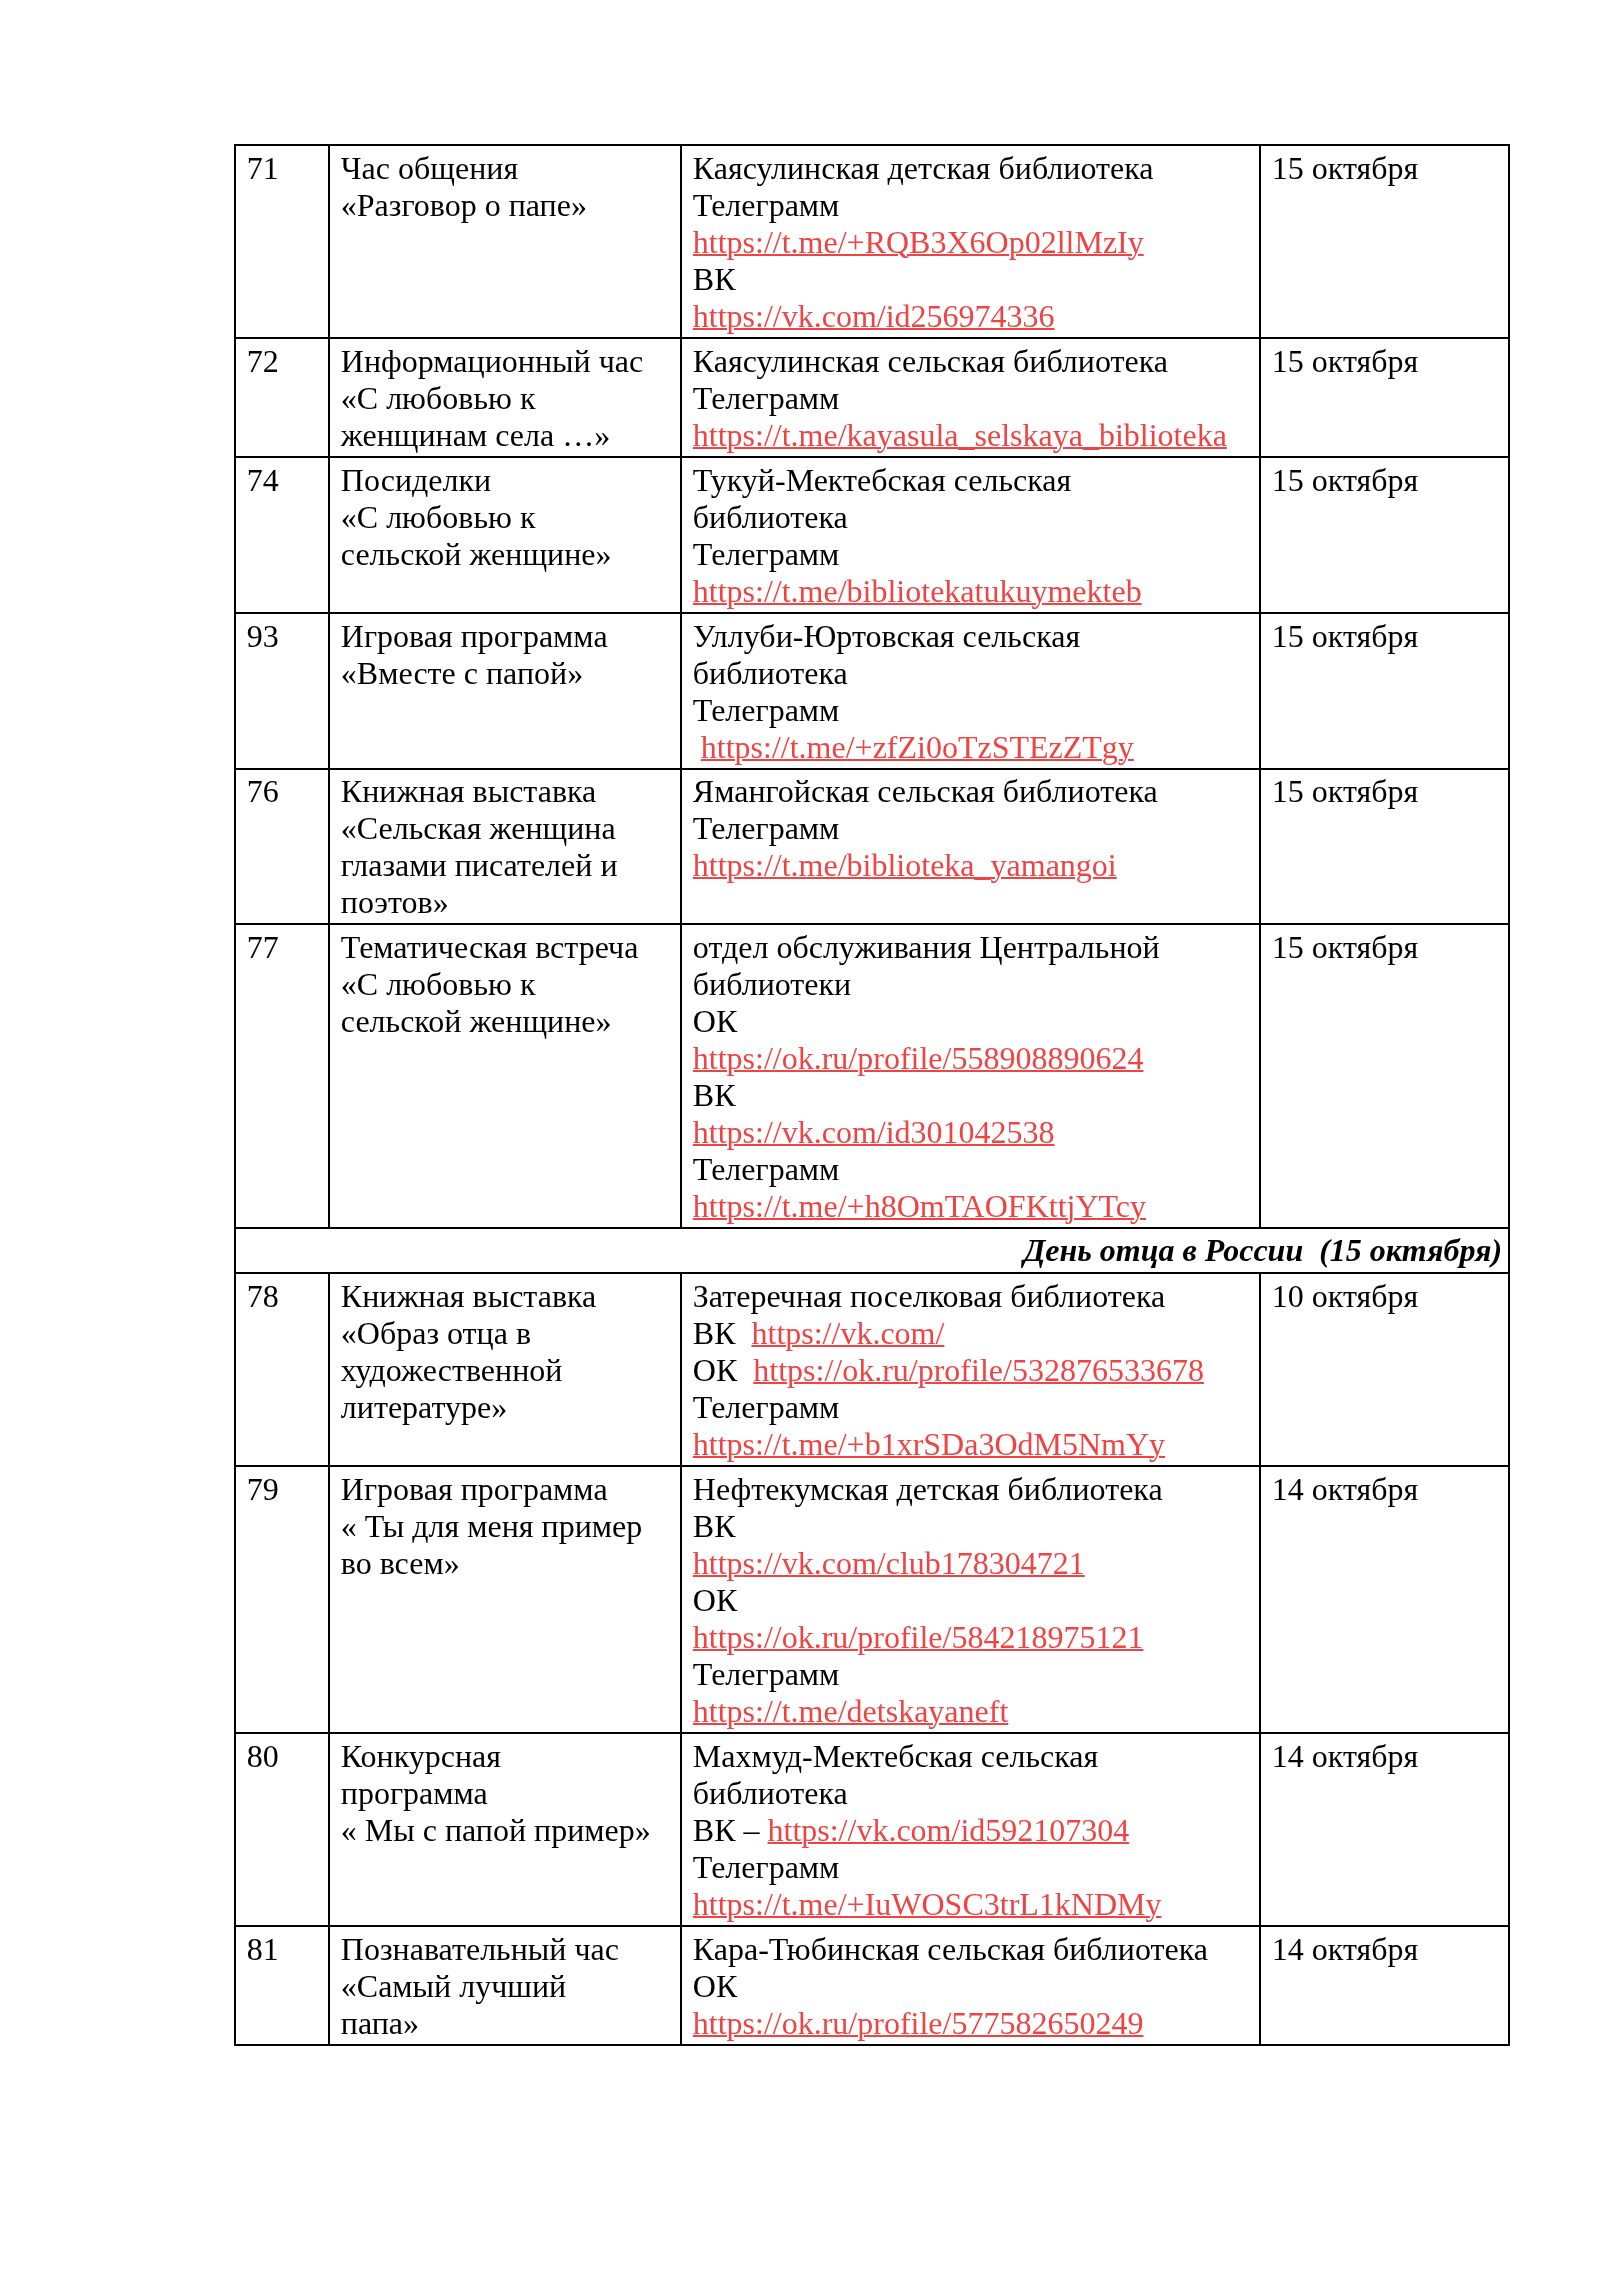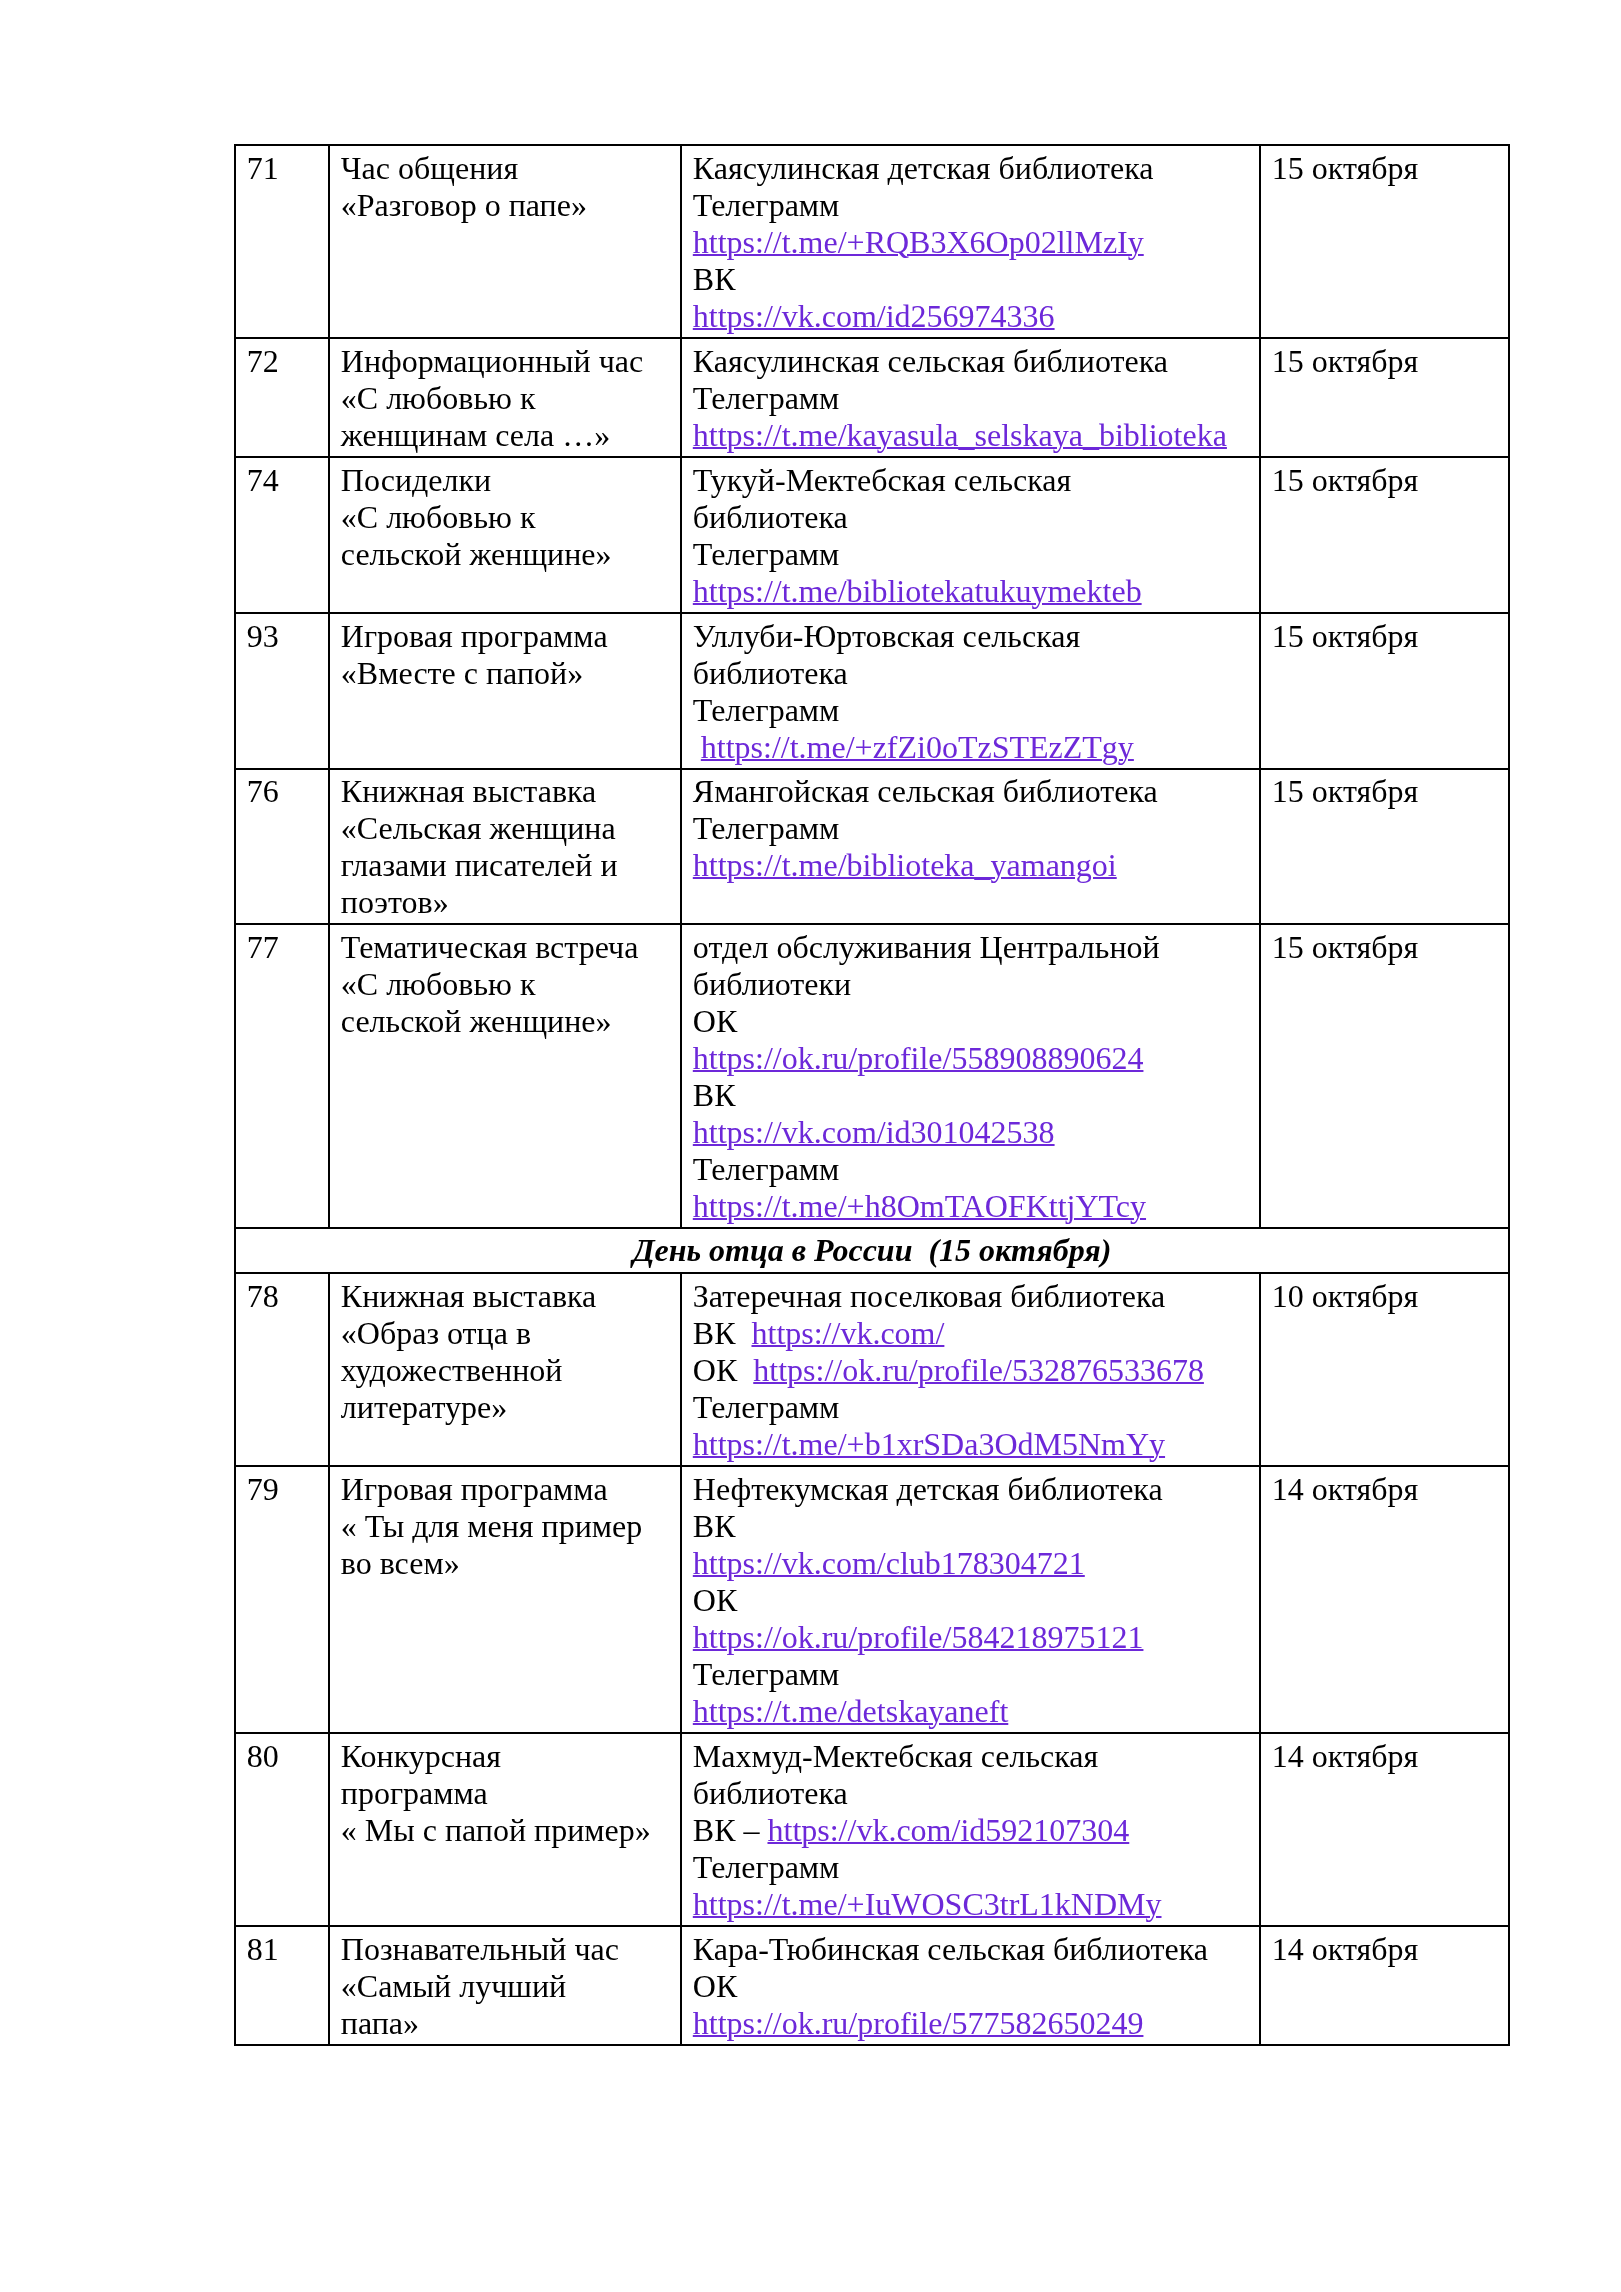--- a/index.html
+++ b/index.html
@@ -26,27 +26,27 @@
     vertical-align:top;
     padding:3.9px 9.8px 2px 10.8px;
     font-size:32px;
     line-height:37px;
     white-space:pre-wrap;
     word-wrap:break-word;
   }
   td.col-num{}
   td.col-date{}
   a.lib-link{
-    color:#6d28d9;
+    color:#ef4444;
     text-decoration:underline;
     text-decoration-thickness:2px;
     cursor:pointer;
   }
   tr.section-row td{
-    text-align:center;
+    text-align:right;
     font-weight:bold;
     font-style:italic;
     padding:2.9px 5.9px 2.9px 5.9px;
   }
 </style>
 </head>
 <body>
 
 <div class="table-wrap">
   <table class="events">

